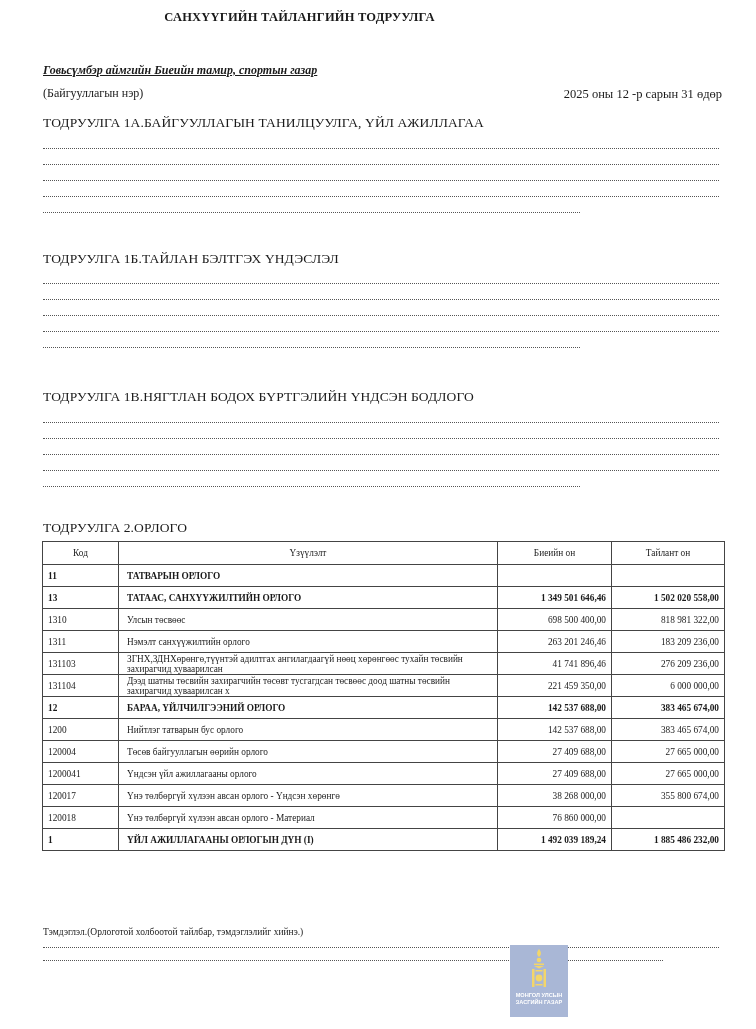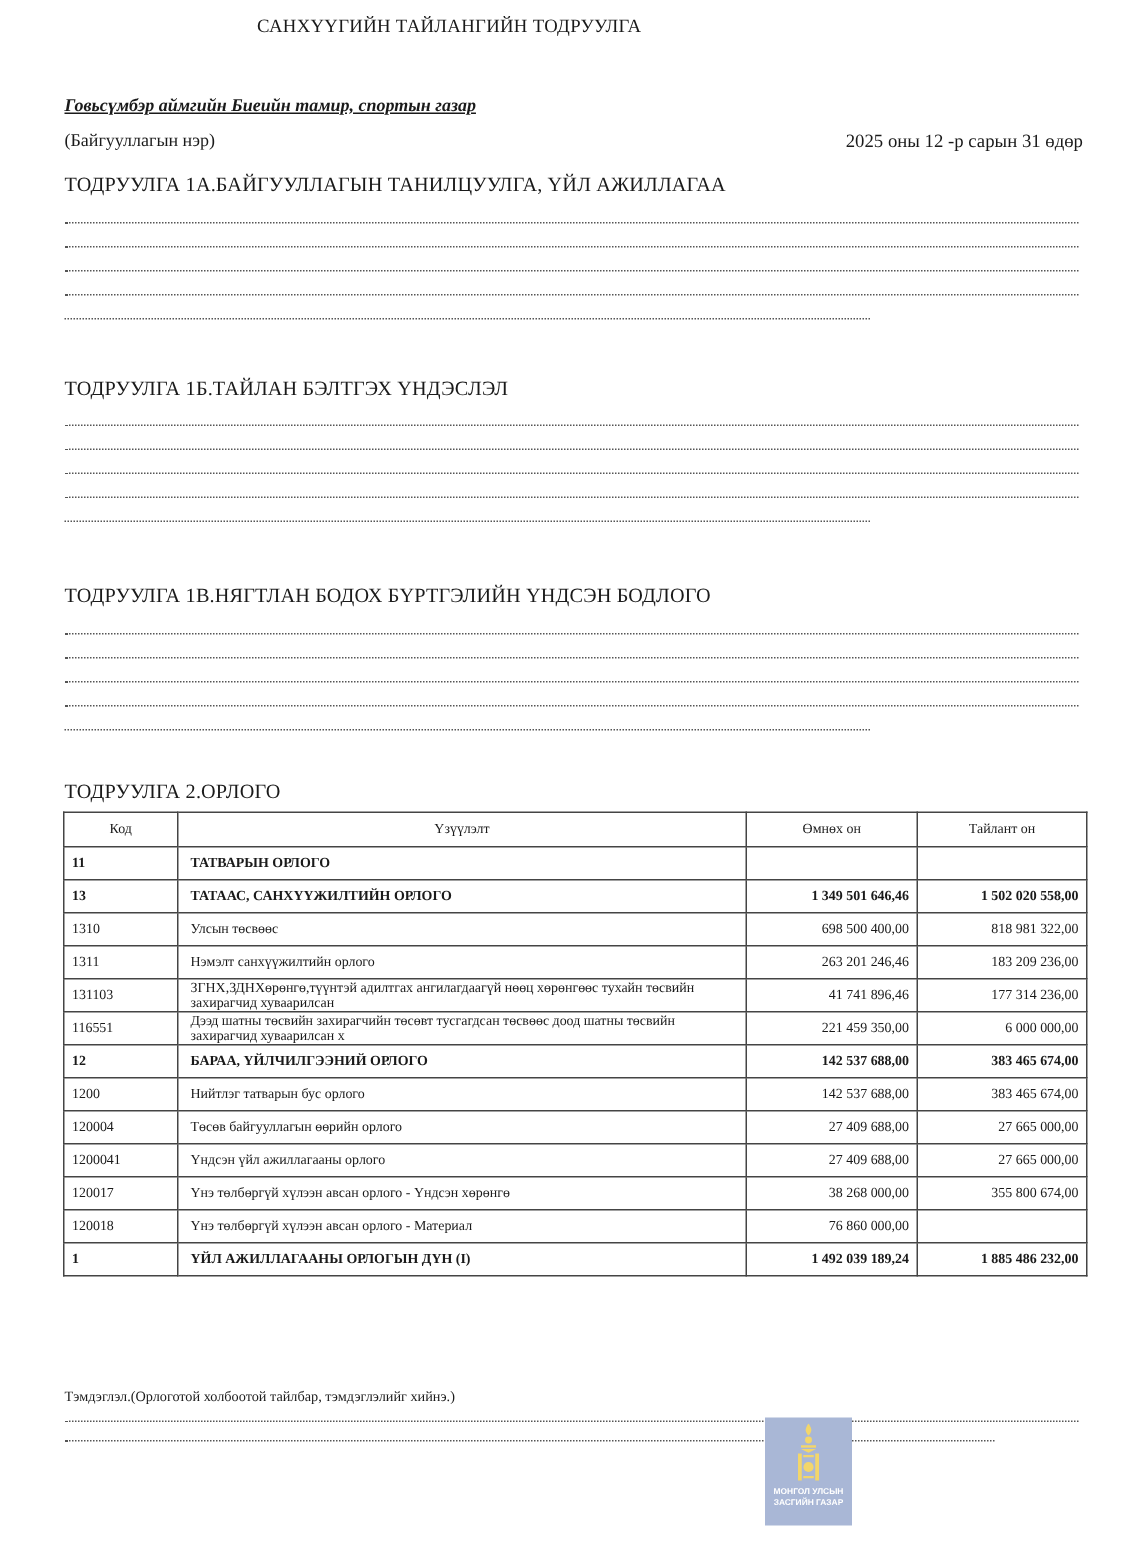--- a/index.html
+++ b/index.html
@@ -4,21 +4,21 @@
 <style>
   html, body { margin: 0; padding: 0; }
   body {
     width: 756px; height: 1029px; position: relative; overflow: hidden;
     background: #ffffff; color: #1a1a1a;
     font-family: "Liberation Serif", "DejaVu Serif", serif;
   }
   .abs { position: absolute; }
   .doc-title {
     left: 0; width: 599px; top: 10px; text-align: center;
-    font-weight: normal; font-size: 12.5px; letter-spacing: 0.2px;
+    font-weight: bold; font-size: 12.5px; letter-spacing: 0.2px;
   }
   .org-name {
     left: 43px; top: 63px; font-size: 12px; font-style: italic; font-weight: bold;
     text-decoration: underline;
   }
   .report-date { right: 34px; top: 63px; font-size: 12.5px; margin-top: 24px; }
   .org-caption { left: 43px; top: 86px; font-size: 12px; }
   .section-heading { left: 43px; font-size: 13.5px; letter-spacing: 0.1px; }
   .dotline {
     position: absolute; height: 0;
@@ -91,21 +91,21 @@
   <colgroup>
     <col style="width:76px">
       <col style="width:379px">
       <col style="width:114px">
       <col style="width:113px">
   </colgroup>
   <thead>
     <tr>
       <th>Код</th>
       <th>Үзүүлэлт</th>
-      <th>Өмнөх он</th>
+      <th>Биеийн он</th>
       <th>Тайлант он</th>
     </tr>
   </thead>
   <tbody>
     <tr class="bold">
       <td>11</td>
       <td class="desc">ТАТВАРЫН ОРЛОГО</td>
       <td class="num"></td>
       <td class="num"></td>
     </tr>
@@ -124,24 +124,24 @@
     <tr>
       <td>1311</td>
       <td class="desc">Нэмэлт санхүүжилтийн орлого</td>
       <td class="num">263 201 246,46</td>
       <td class="num">183 209 236,00</td>
     </tr>
     <tr>
       <td>131103</td>
       <td class="desc wrap">ЗГНХ,ЗДНХөрөнгө,түүнтэй адилтгах ангилагдаагүй нөөц хөрөнгөөс тухайн төсвийн захирагчид хуваарилсан</td>
       <td class="num">41 741 896,46</td>
-      <td class="num">177 314 236,00</td>
-    </tr>
-    <tr>
-      <td>116551</td>
+      <td class="num">276 209 236,00</td>
+    </tr>
+    <tr>
+      <td>131104</td>
       <td class="desc wrap">Дээд шатны төсвийн захирагчийн төсөвт тусгагдсан төсвөөс доод шатны төсвийн захирагчид хуваарилсан х</td>
       <td class="num">221 459 350,00</td>
       <td class="num">6 000 000,00</td>
     </tr>
     <tr class="bold">
       <td>12</td>
       <td class="desc">БАРАА, ҮЙЛЧИЛГЭЭНИЙ ОРЛОГО</td>
       <td class="num">142 537 688,00</td>
       <td class="num">383 465 674,00</td>
     </tr>

